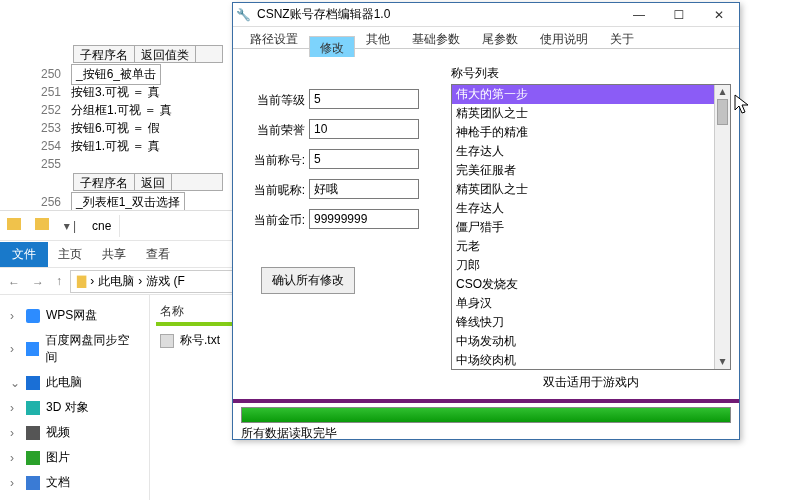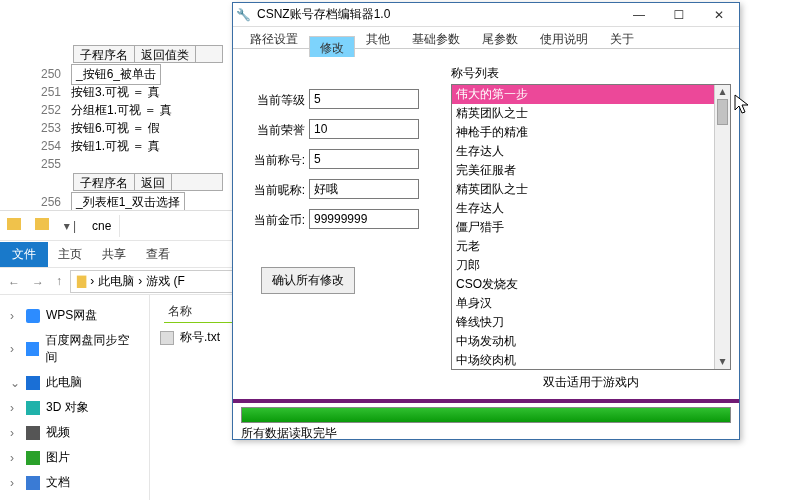--- a/index.html
+++ b/index.html
@@ -24,21 +24,21 @@
 .exp-ribbon .rtab { padding: 4px 10px; color: #333; }
 .exp-nav { display: flex; align-items: center; height: 28px; border-top: 1px solid #e5e5e5; border-bottom: 1px solid #e5e5e5; padding: 0 4px; gap: 4px; }
 .exp-nav .arr { color: #777; padding: 0 4px; }
 .exp-nav .crumb { display: flex; align-items: center; gap: 4px; border: 1px solid #ccc; padding: 2px 6px; flex: 1; }
 .exp-nav .folder-ico { color: #f0c24b; }
 .exp-body { display: flex; height: calc(100% - 84px); }
 .exp-side { width: 150px; border-right: 1px solid #e5e5e5; padding: 8px 4px; }
 .exp-side .item { display: flex; align-items: center; gap: 6px; padding: 4px 6px; }
 .exp-side .caret { color: #777; width: 10px; }
 .exp-main { flex: 1; padding: 6px; }
-.exp-main .hdr { border-bottom: 1px solid #84cc16; padding: 2px 4px; color: #333; margin-left: 8px; }
+.exp-main .hdr { border-bottom: 4px solid #84cc16; padding: 2px 4px; color: #333; }
 .exp-main .fitem { display: flex; align-items: center; gap: 6px; padding: 6px 4px; }
 
 
 .appwin { position: absolute; left: 232px; top: 2px; width: 508px; height: 438px; background: #fff; border: 1px solid #3a6ea5; box-shadow: 2px 2px 6px rgba(0,0,0,.25); }
 .titlebar { display: flex; align-items: center; height: 24px; background: #fff; border-bottom: 1px solid #ddd; }
 .titlebar .icon { width: 22px; text-align: center; color: #555; }
 .titlebar .title { flex: 1; padding-left: 2px; }
 .titlebar .winbtn { width: 40px; height: 24px; text-align: center; line-height: 24px; color: #333; }
 .tabs { display: flex; border-bottom: 1px solid #ccc; padding-left: 6px; height: 22px; }
 .tabs .tab { padding: 3px 10px; border: 1px solid transparent; border-bottom: none; color: #333; }
@@ -47,21 +47,21 @@
 .form { width: 210px; padding-top: 20px; }
 .frow { display: flex; align-items: flex-end; margin: 10px 0; }
 .frow label { width: 64px; text-align: right; margin-right: 4px; }
 .frow input { width: 110px; height: 20px; border: 1px solid #7a7a7a; padding: 1px 4px; }
 .confirm { margin: 28px 0 0 20px; padding: 4px 10px; border: 1px solid #999; background: #efefef; }
 .rightcol { flex: 1; display: flex; flex-direction: column; }
 .rightcol .lbhdr { margin-top: 6px; }
 .listbox { border: 1px solid #7a7a7a; height: 308px; margin-top: 2px; overflow: hidden; position: relative; }
 .listbox .inner { height: 100%; overflow: hidden; }
 .listbox .opt { padding: 1px 4px; white-space: nowrap; }
-.listbox .opt.sel { background: #ec4899; color: #fff; }
+.listbox .opt.sel { background: #8b5cf6; color: #fff; }
 .scrollbar { position: absolute; right: 0; top: 0; bottom: 0; width: 16px; background: #f0f0f0; border-left: 1px solid #ccc; }
 .scrollbar .thumb { position: absolute; left: 2px; right: 2px; top: 14px; height: 26px; background: #c2c2c2; border: 1px solid #a0a0a0; }
 .scrollbar .abtn { position: absolute; left: 0; right: 0; height: 14px; text-align: center; line-height: 12px; color: #555; }
 .scrollbar .abtn.up { top: 0; } .scrollbar .abtn.dn { bottom: 0; }
 .hint { text-align: center; margin-top: 4px; }
 .statusarea { padding: 4px 8px 6px 8px; border-top: 4px solid #701a75; }
 .progress { height: 16px; border: 1px solid #888; background: #0a0; background: linear-gradient(#2fbf2f,#0a9a0a); }
 .statustxt { margin-top: 2px; }
 
 .cursor { position: absolute; left: 734px; top: 94px; width: 16px; height: 22px; pointer-events: none; }

